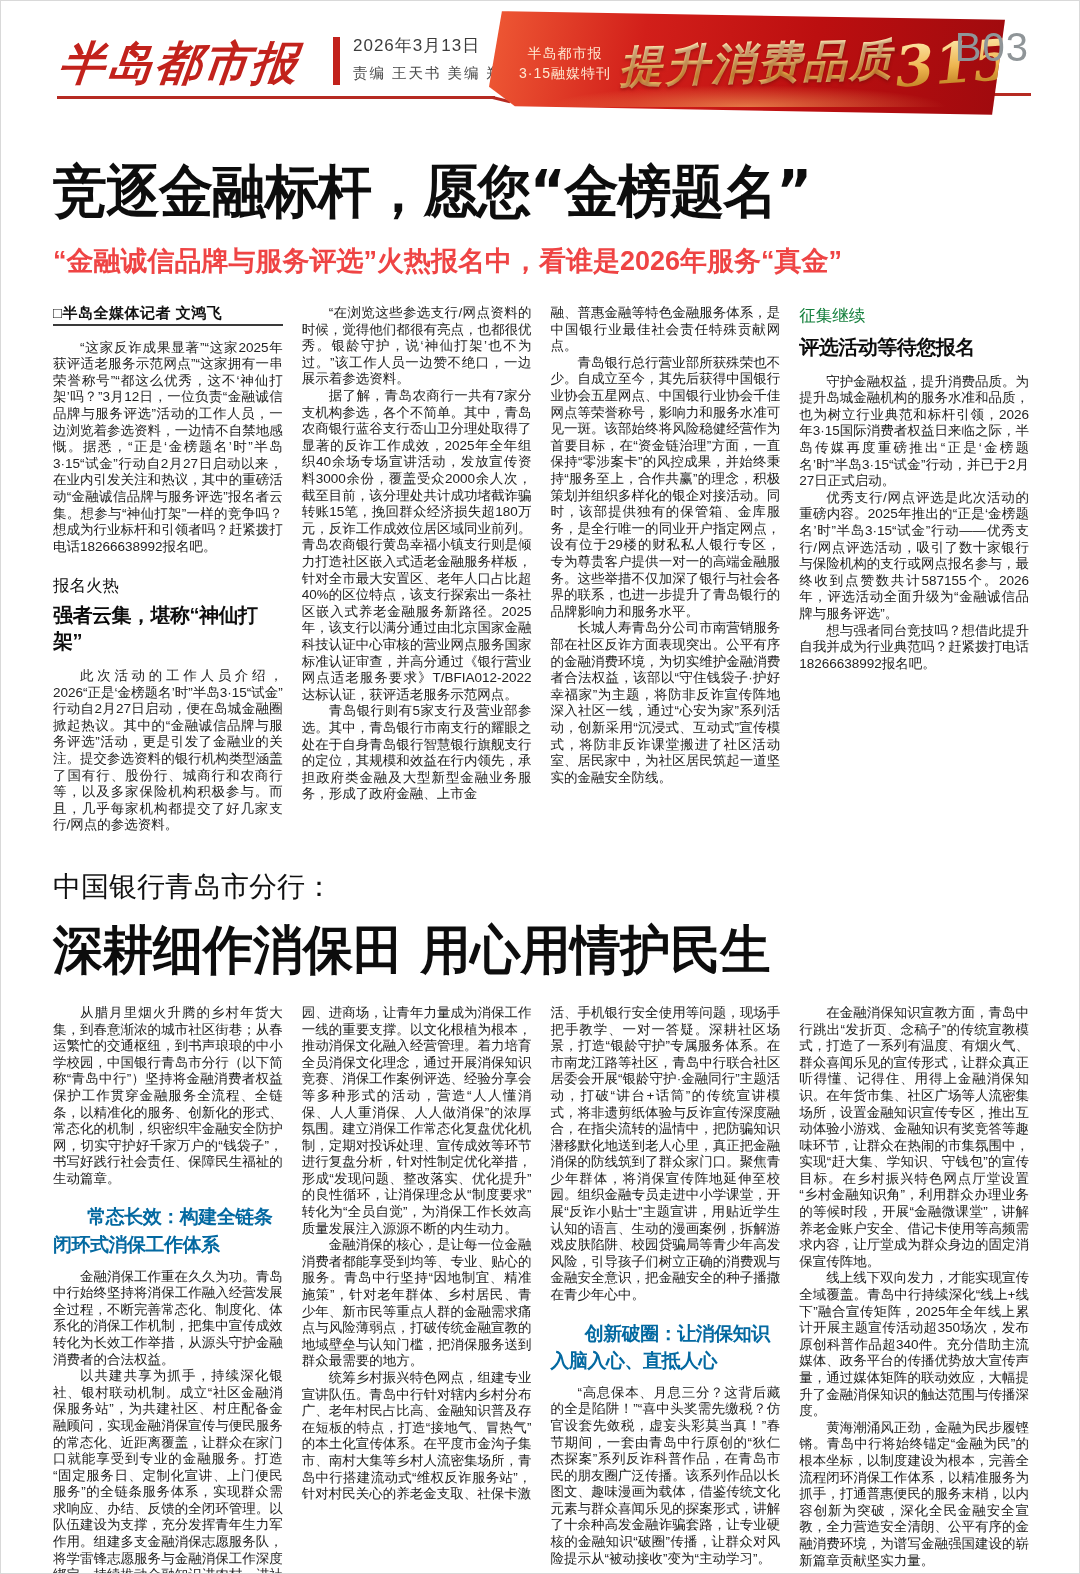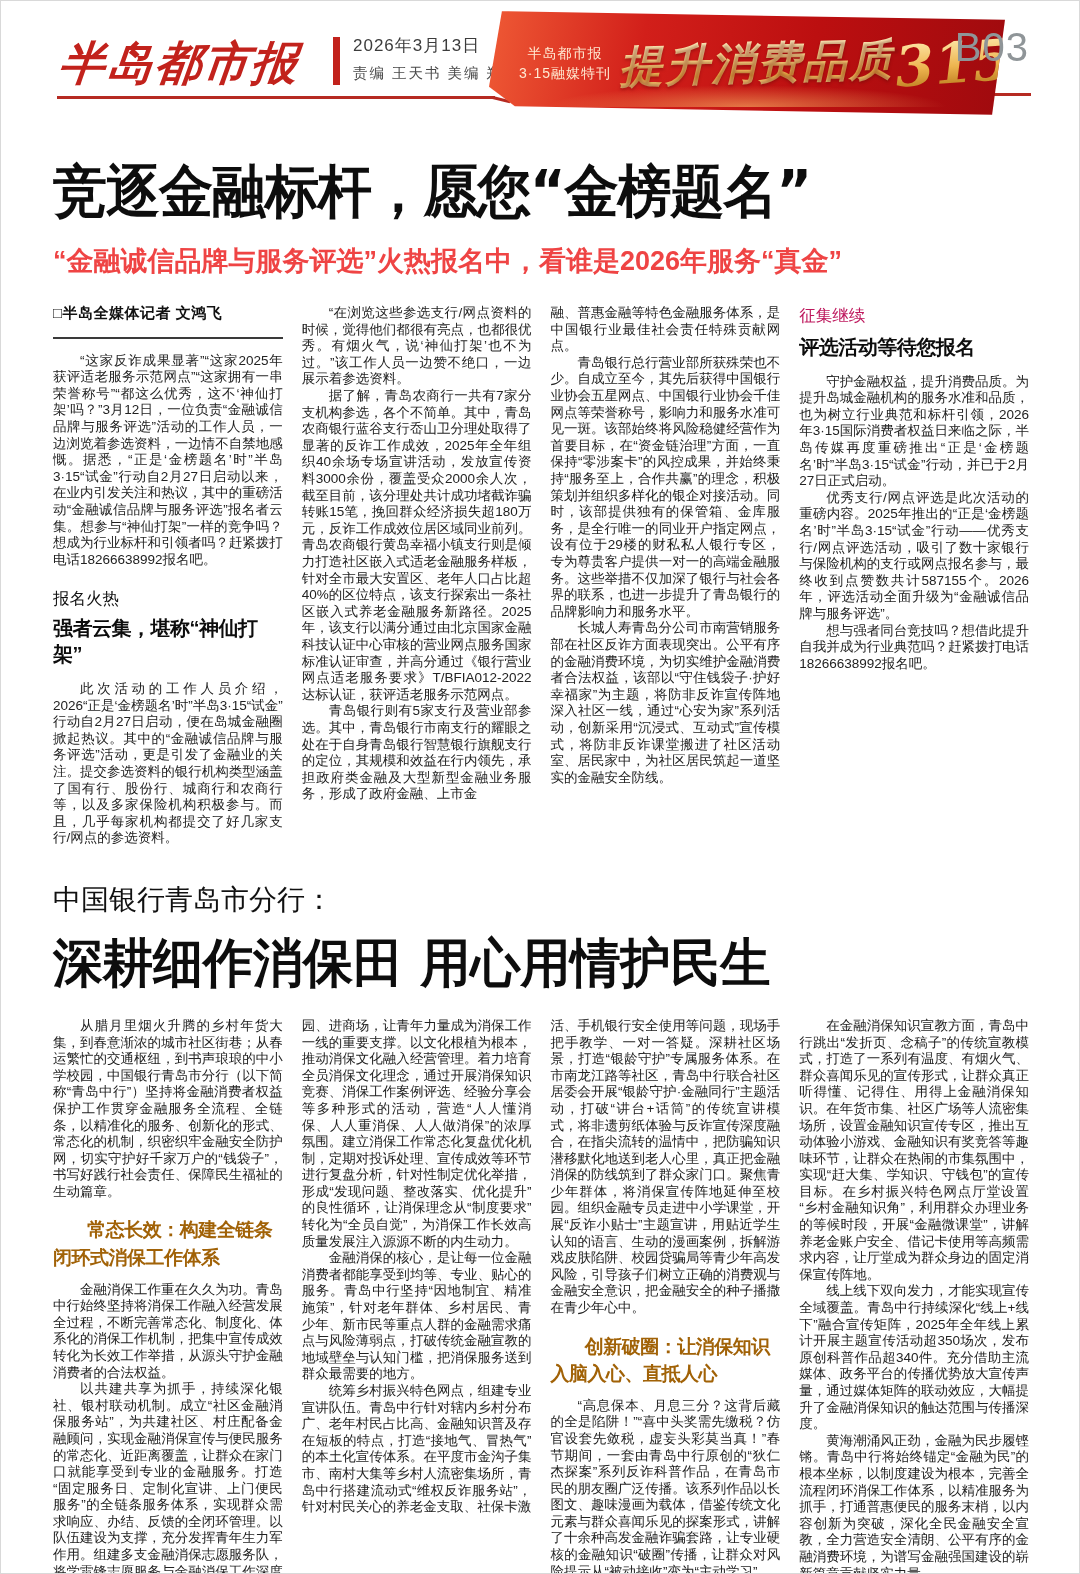--- a/index.html
+++ b/index.html
@@ -91,33 +91,33 @@
   
   .cols{
     display:grid;grid-template-columns:repeat(4,1fr);gap:19px;
     margin-top:26px;
     font-size:13.5px;line-height:16.6px;text-align:justify;color:#222;
   }
   .a2 .cols{margin-top:22px;}
   .col{min-width:0;}
   .blk-byline{
     font-size:15px;font-weight:bold;color:#111;
-    border-bottom:2.5px solid #3a3a3a;padding-bottom:15px;margin-bottom:14px;
+    border-bottom:2.5px solid #3a3a3a;padding-bottom:2px;margin-bottom:14px;
     letter-spacing:.5px;text-align:left;
   }
   .blk-p{text-indent:2em;}
   .blk-cont{text-indent:0;}
   .blk-kicker{font-size:16.5px;color:#111;margin:22px 0 8px;text-align:left;text-indent:0;}
   .col:first-child .blk-kicker{}
   .blk-title{font-size:20px;font-weight:900;color:#0d0d0d;margin:8px 0 14px;text-align:left;line-height:1.3;letter-spacing:-.5px;}
   .blk-subhead{
-    font-size:19px;font-weight:900;color:#a16207;line-height:1.45;
+    font-size:19px;font-weight:900;color:#0369a1;line-height:1.45;
     margin:16px 0 10px;text-indent:1.8em;text-align:left;letter-spacing:-.5px;
   }
-  .blk-kicker4{font-size:16.5px;color:#be185d;margin:2px 0 10px;text-align:left;}
+  .blk-kicker4{font-size:16.5px;color:#15803d;margin:2px 0 10px;text-align:left;}
 </style>
 </head>
 <body>
 
 <div class="page">
 
   <header class="masthead">
     <div class="logo">半岛都市报</div>
     <div class="mast-divider"></div>
     <div class="mast-info">
@@ -145,21 +145,21 @@
     <div class="a1-subhead">“金融诚信品牌与服务评选”火热报名中，看谁是2026年服务“真金”</div>
     <div class="cols">
         <div class="col">
           <div class="blk-byline">□半岛全媒体记者 文鸿飞</div>
           <div class="blk-p">“这家反诈成果显著”“这家2025年获评适老服务示范网点”“这家拥有一串荣誉称号”“都这么优秀，这不‘神仙打架’吗？”3月12日，一位负责“金融诚信品牌与服务评选”活动的工作人员，一边浏览着参选资料，一边情不自禁地感慨。据悉，“正是‘金榜题名’时”半岛3·15“试金”行动自2月27日启动以来，在业内引发关注和热议，其中的重磅活动“金融诚信品牌与服务评选”报名者云集。想参与“神仙打架”一样的竞争吗？想成为行业标杆和引领者吗？赶紧拨打电话18266638992报名吧。</div>
           <div class="blk-kicker">报名火热</div>
           <div class="blk-title">强者云集，堪称“神仙打架”</div>
           <div class="blk-p">此次活动的工作人员介绍，2026“正是‘金榜题名’时”半岛3·15“试金”行动自2月27日启动，便在岛城金融圈掀起热议。其中的“金融诚信品牌与服务评选”活动，更是引发了金融业的关注。提交参选资料的银行机构类型涵盖了国有行、股份行、城商行和农商行等，以及多家保险机构积极参与。而且，几乎每家机构都提交了好几家支行/网点的参选资料。</div>
         </div>
         <div class="col">
-          <div class="blk-p">“在浏览这些参选支行/网点资料的时候，觉得他们都很有亮点，也都很优秀。有烟火气，说‘神仙打架’也不为过。”该工作人员一边赞不绝口，一边展示着参选资料。</div>
+          <div class="blk-p">“在浏览这些参选支行/网点资料的时候，觉得他们都很有亮点，也都很优秀。银龄守护，说‘神仙打架’也不为过。”该工作人员一边赞不绝口，一边展示着参选资料。</div>
           <div class="blk-p">据了解，青岛农商行一共有7家分支机构参选，各个不简单。其中，青岛农商银行蓝谷支行岙山卫分理处取得了显著的反诈工作成效，2025年全年组织40余场专场宣讲活动，发放宣传资料3000余份，覆盖受众2000余人次，截至目前，该分理处共计成功堵截诈骗转账15笔，挽回群众经济损失超180万元，反诈工作成效位居区域同业前列。青岛农商银行黄岛幸福小镇支行则是倾力打造社区嵌入式适老金融服务样板，针对全市最大安置区、老年人口占比超40%的区位特点，该支行探索出一条社区嵌入式养老金融服务新路径。2025年，该支行以满分通过由北京国家金融科技认证中心审核的营业网点服务国家标准认证审查，并高分通过《银行营业网点适老服务要求》T/BFIA012-2022达标认证，获评适老服务示范网点。</div>
           <div class="blk-p">青岛银行则有5家支行及营业部参选。其中，青岛银行市南支行的耀眼之处在于自身青岛银行智慧银行旗舰支行的定位，其规模和效益在行内领先，承担政府类金融及大型新型金融业务服务，形成了政府金融、上市金</div>
         </div>
         <div class="col">
           <div class="blk-cont">融、普惠金融等特色金融服务体系，是中国银行业最佳社会责任特殊贡献网点。</div>
           <div class="blk-p">青岛银行总行营业部所获殊荣也不少。自成立至今，其先后获得中国银行业协会五星网点、中国银行业协会千佳网点等荣誉称号，影响力和服务水准可见一斑。该部始终将风险稳健经营作为首要目标，在“资金链治理”方面，一直保持“零涉案卡”的风控成果，并始终秉持“服务至上，合作共赢”的理念，积极策划并组织多样化的银企对接活动。同时，该部提供独有的保管箱、金库服务，是全行唯一的同业开户指定网点，设有位于29楼的财私私人银行专区，专为尊贵客户提供一对一的高端金融服务。这些举措不仅加深了银行与社会各界的联系，也进一步提升了青岛银行的品牌影响力和服务水平。</div>
           <div class="blk-p">长城人寿青岛分公司市南营销服务部在社区反诈方面表现突出。公平有序的金融消费环境，为切实维护金融消费者合法权益，该部以“守住钱袋子·护好幸福家”为主题，将防非反诈宣传阵地深入社区一线，通过“心安为家”系列活动，创新采用“沉浸式、互动式”宣传模式，将防非反诈课堂搬进了社区活动室、居民家中，为社区居民筑起一道坚实的金融安全防线。</div>
         </div>
         <div class="col">
           <div class="blk-kicker4">征集继续</div>

